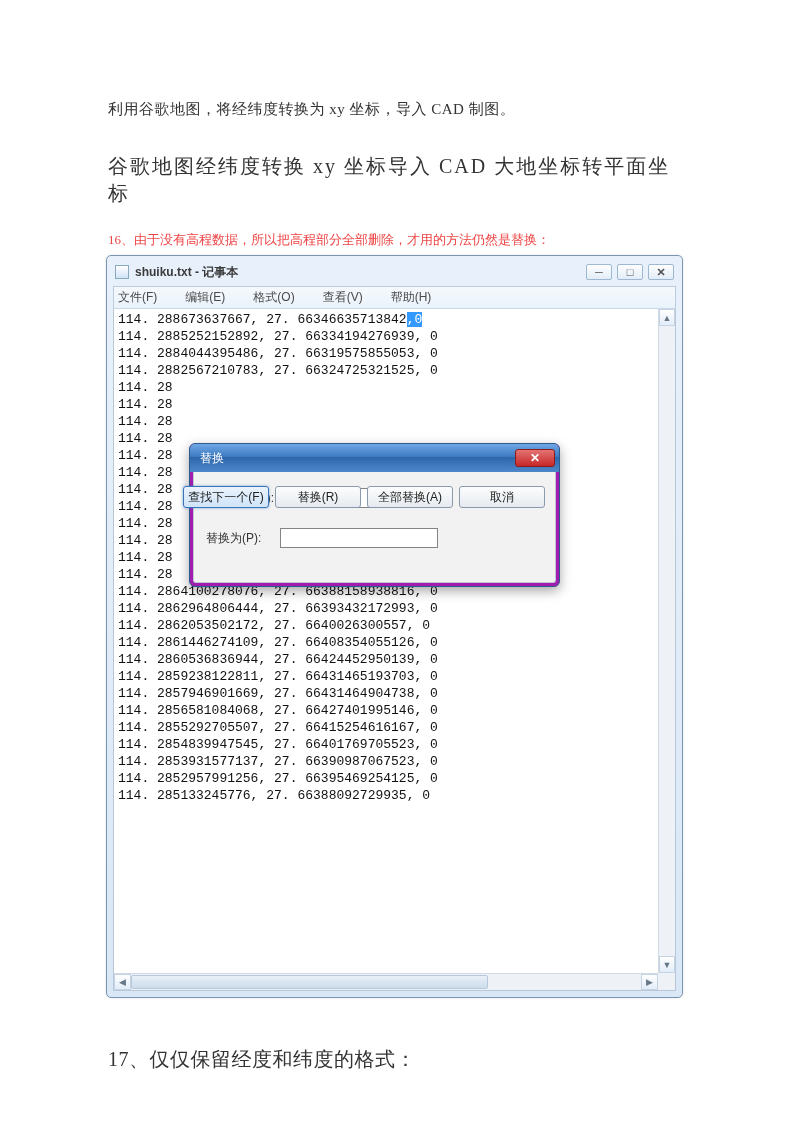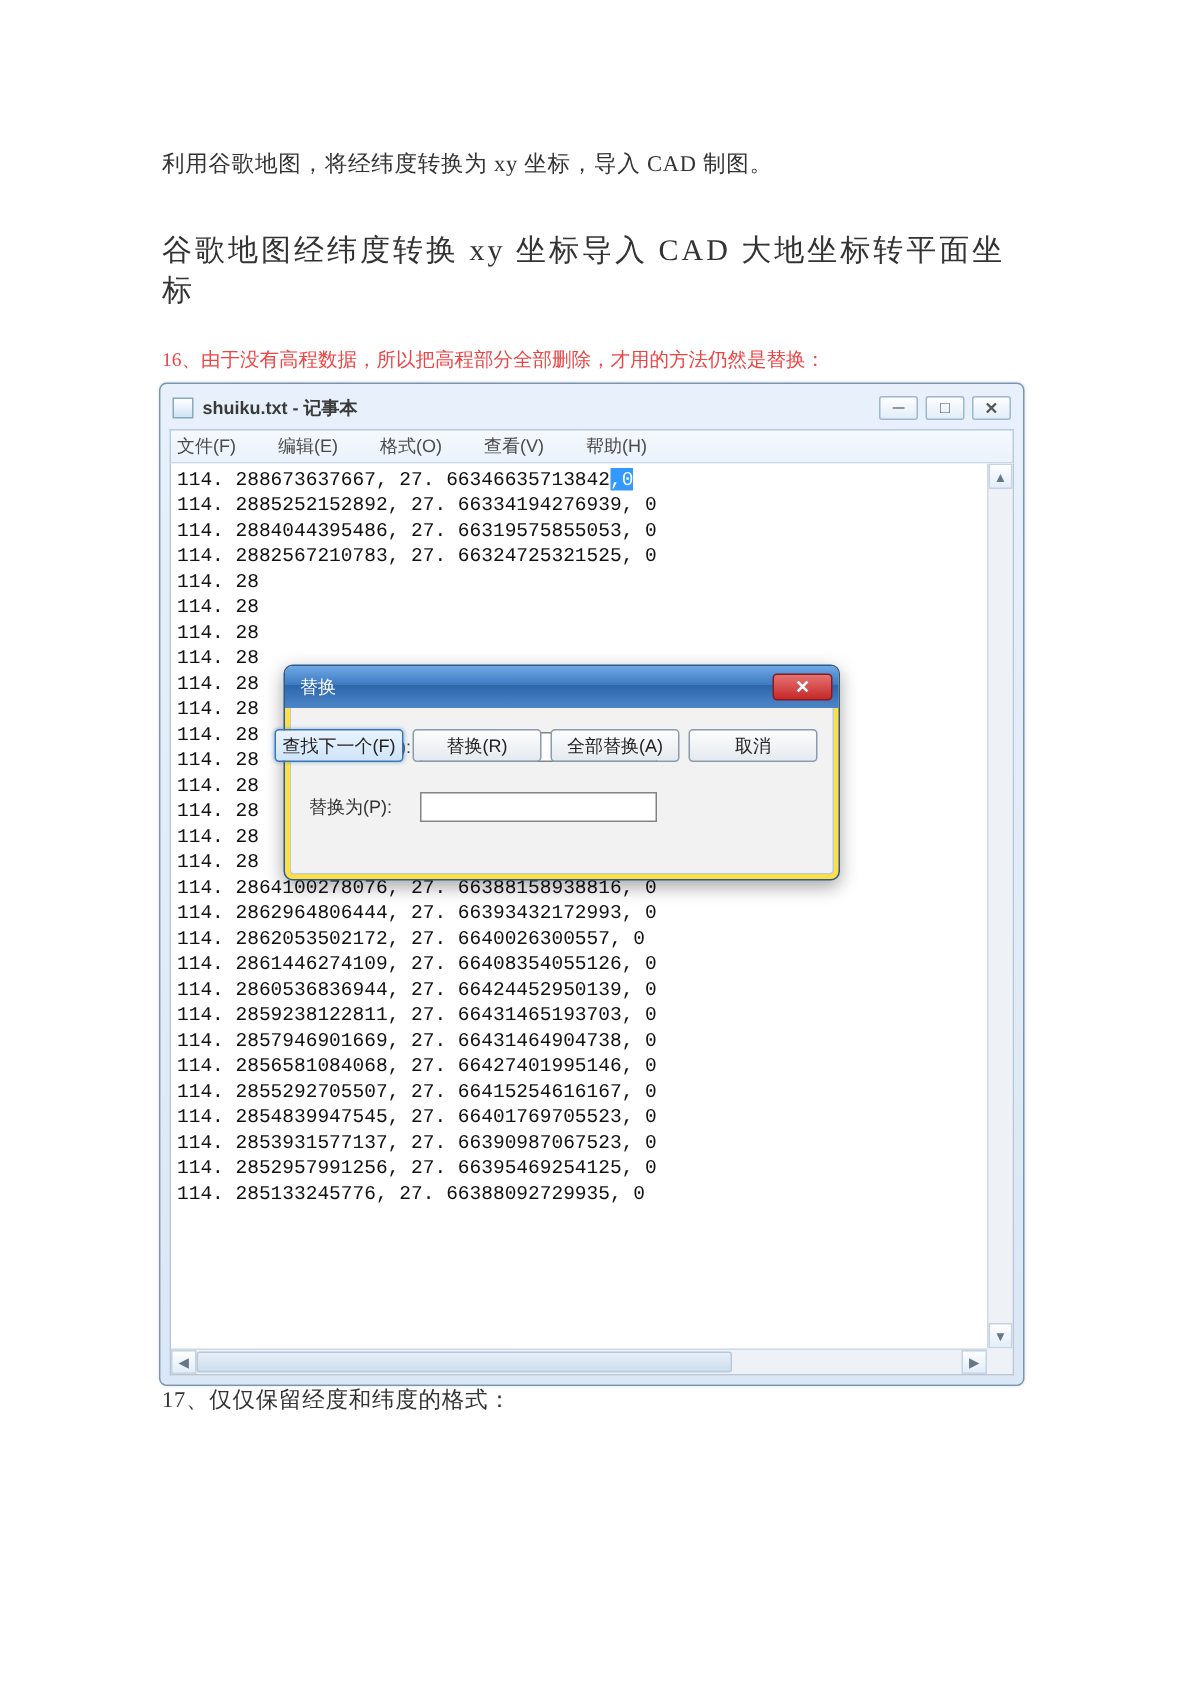--- a/index.html
+++ b/index.html
@@ -84,21 +84,21 @@
     color: #4a4a4a;
     padding: 2px 4px;
     display:flex;
     gap: 28px;
   }
   .np-content-wrap {
     position: relative;
     border: 1px solid #b8c6d6;
     border-top: none;
     background: #fff;
-    height: 608px;
+    height: 682px;
     overflow: hidden;
   }
   .np-content {
     font-family: "Consolas","Courier New",monospace;
     font-size: 13px;
     line-height: 17px;
     color: #111;
     white-space: pre;
     padding: 2px 4px;
   }
@@ -146,21 +146,21 @@
     background:#eef2f7;
   }
   
   .dialog {
     position: absolute;
     left: 75px;
     top: 134px;
     width: 371px;
     border: 1px solid #2e5b8e;
     border-radius: 6px;
-    background: #fde047;
+    background: #a21caf;
     box-shadow: 0 4px 12px rgba(0,0,0,.35);
     font-family: "Microsoft YaHei","SimHei",sans-serif;
     overflow: visible;
   }
   .dlg-titlebar {
     height: 28px;
     background: linear-gradient(#6fa8e6, #3d7ac0 45%, #2d66ab 46%, #4d86c9);
     border-radius: 5px 5px 0 0;
     display:flex; align-items:center;
     padding: 0 4px 0 10px;
@@ -235,21 +235,22 @@
     background: linear-gradient(#eaf3fc,#cfe4f9);
     box-shadow: 0 0 3px rgba(60,130,200,.6);
   }
   .cursor-arrow {
     position:absolute;
     font-size:14px;
     color:#000;
     pointer-events:none;
   }
   .step17 {
-    font-size: 15px;
+    font-size: 20px;
+    margin-top: 48px;
     letter-spacing: 0.5px;
   }
 </style>
 </head>
 <body>
 
 <div class="page">
 
   <div class="para1">利用谷歌地图，将经纬度转换为 xy 坐标，导入 CAD 制图。</div>
 

